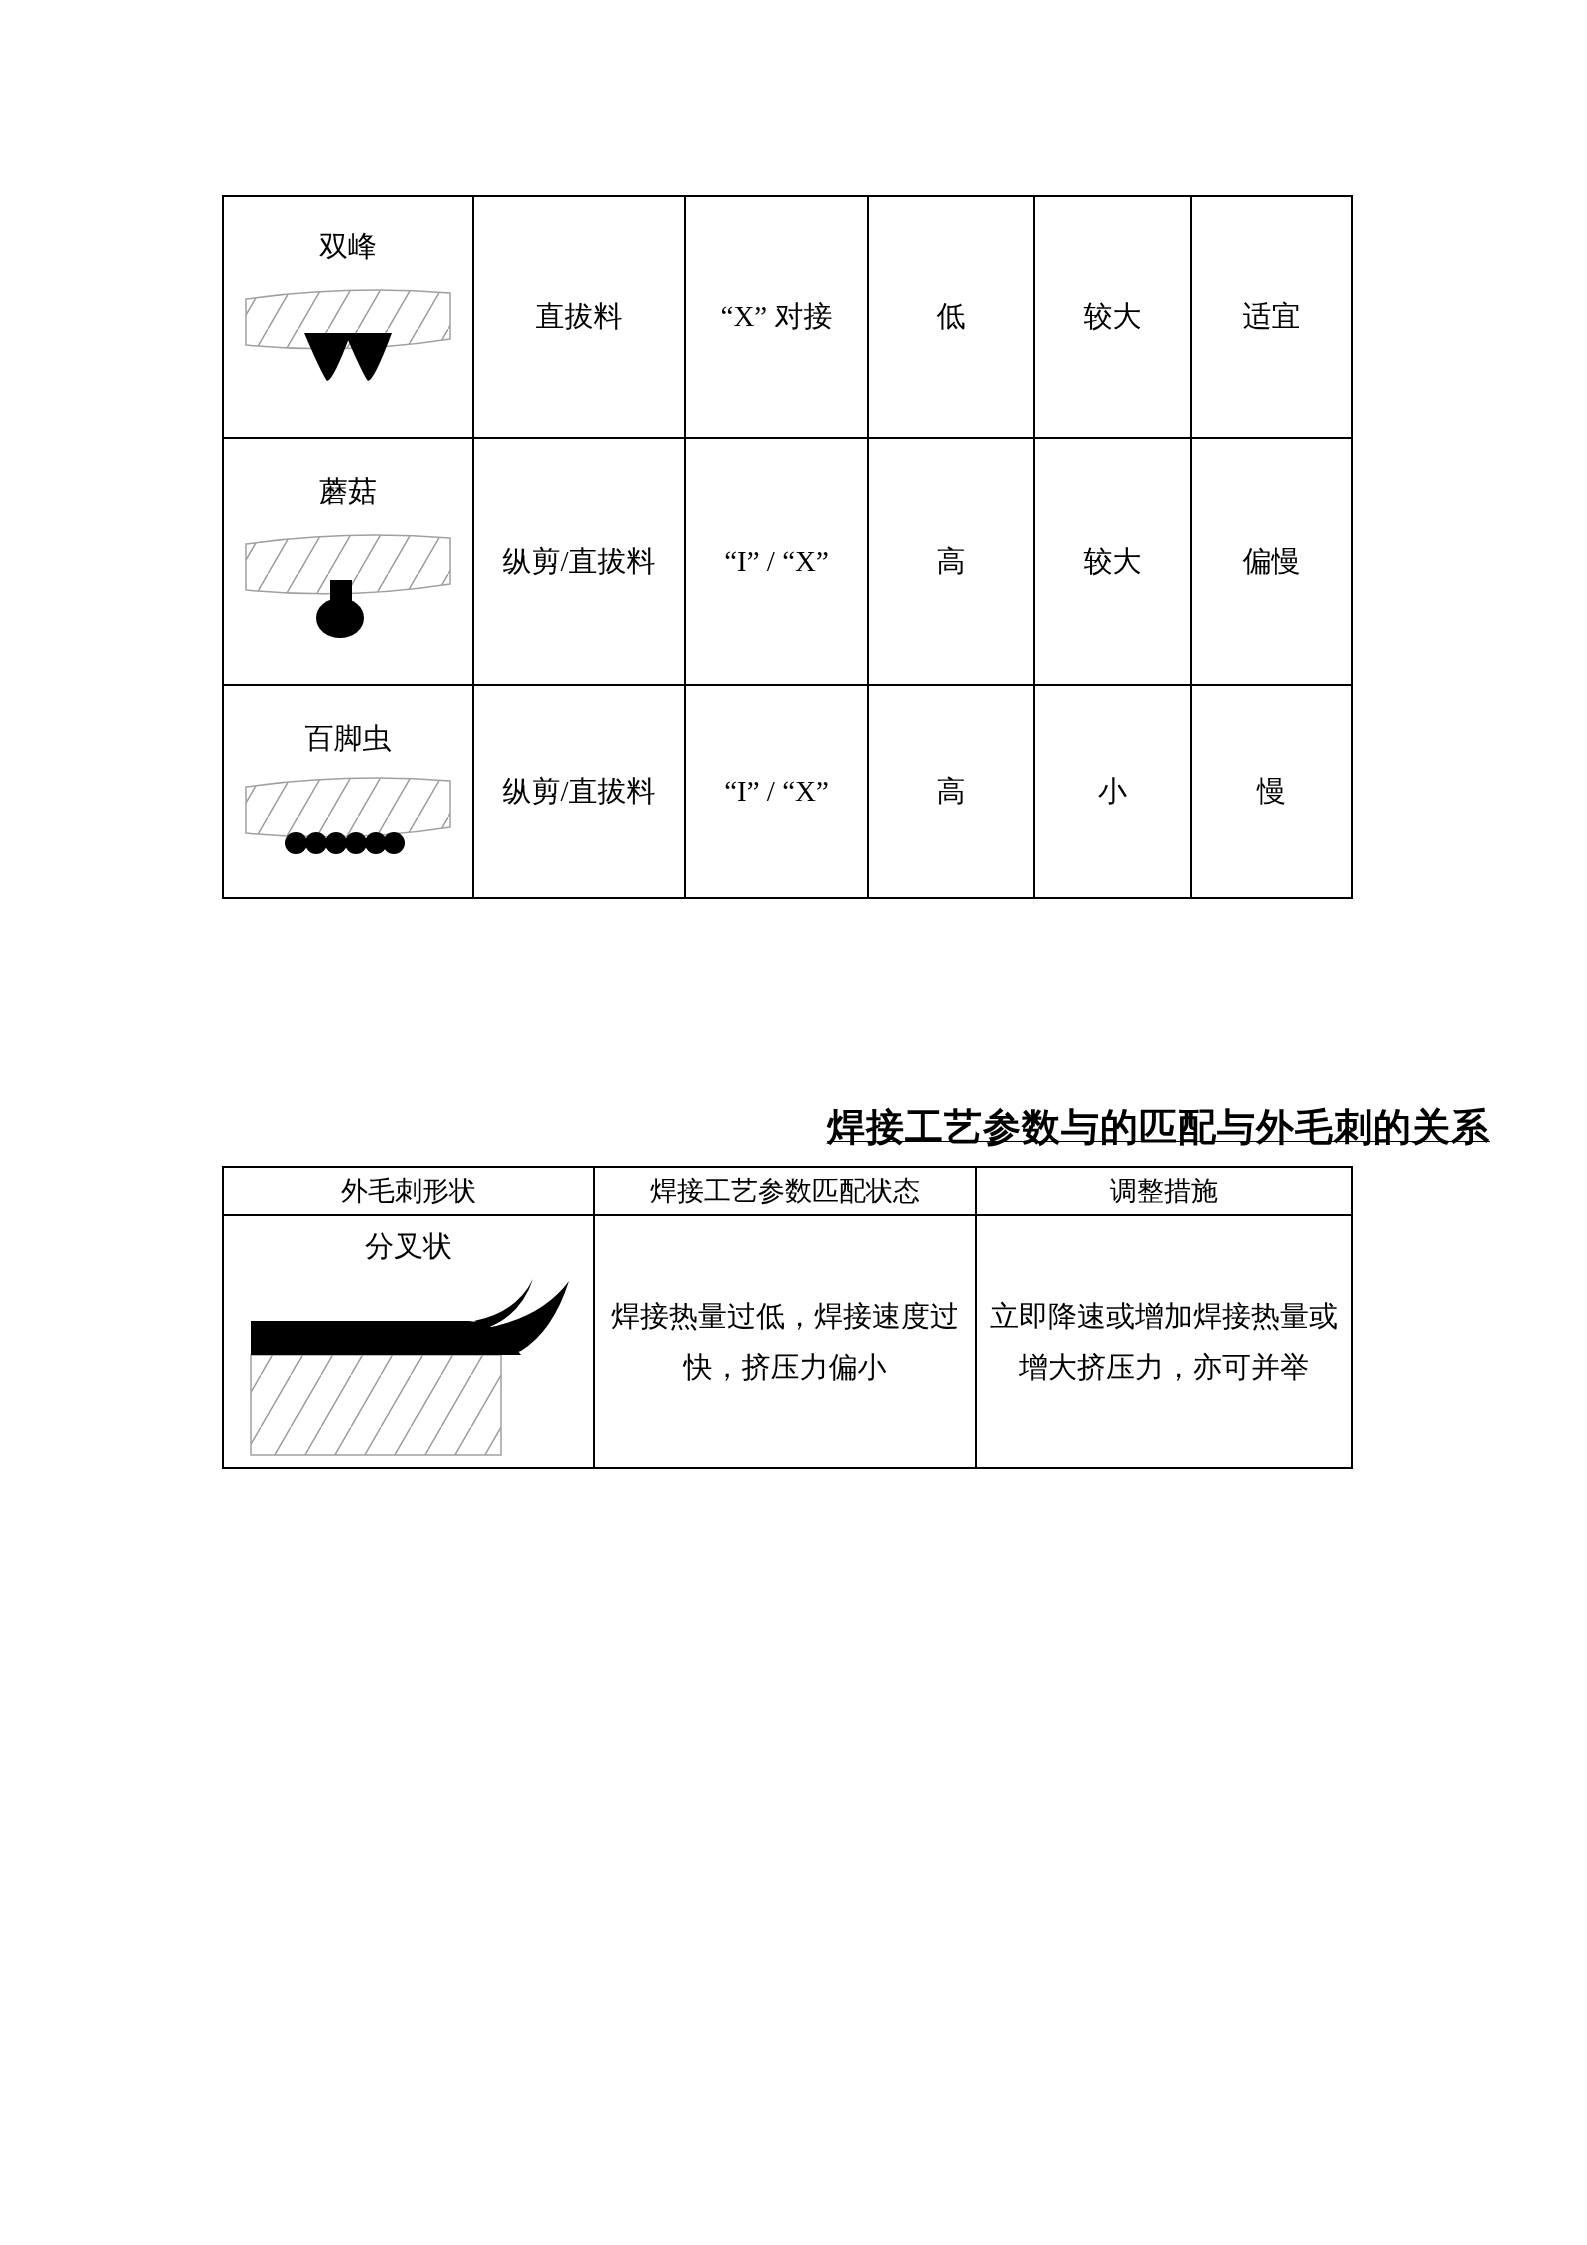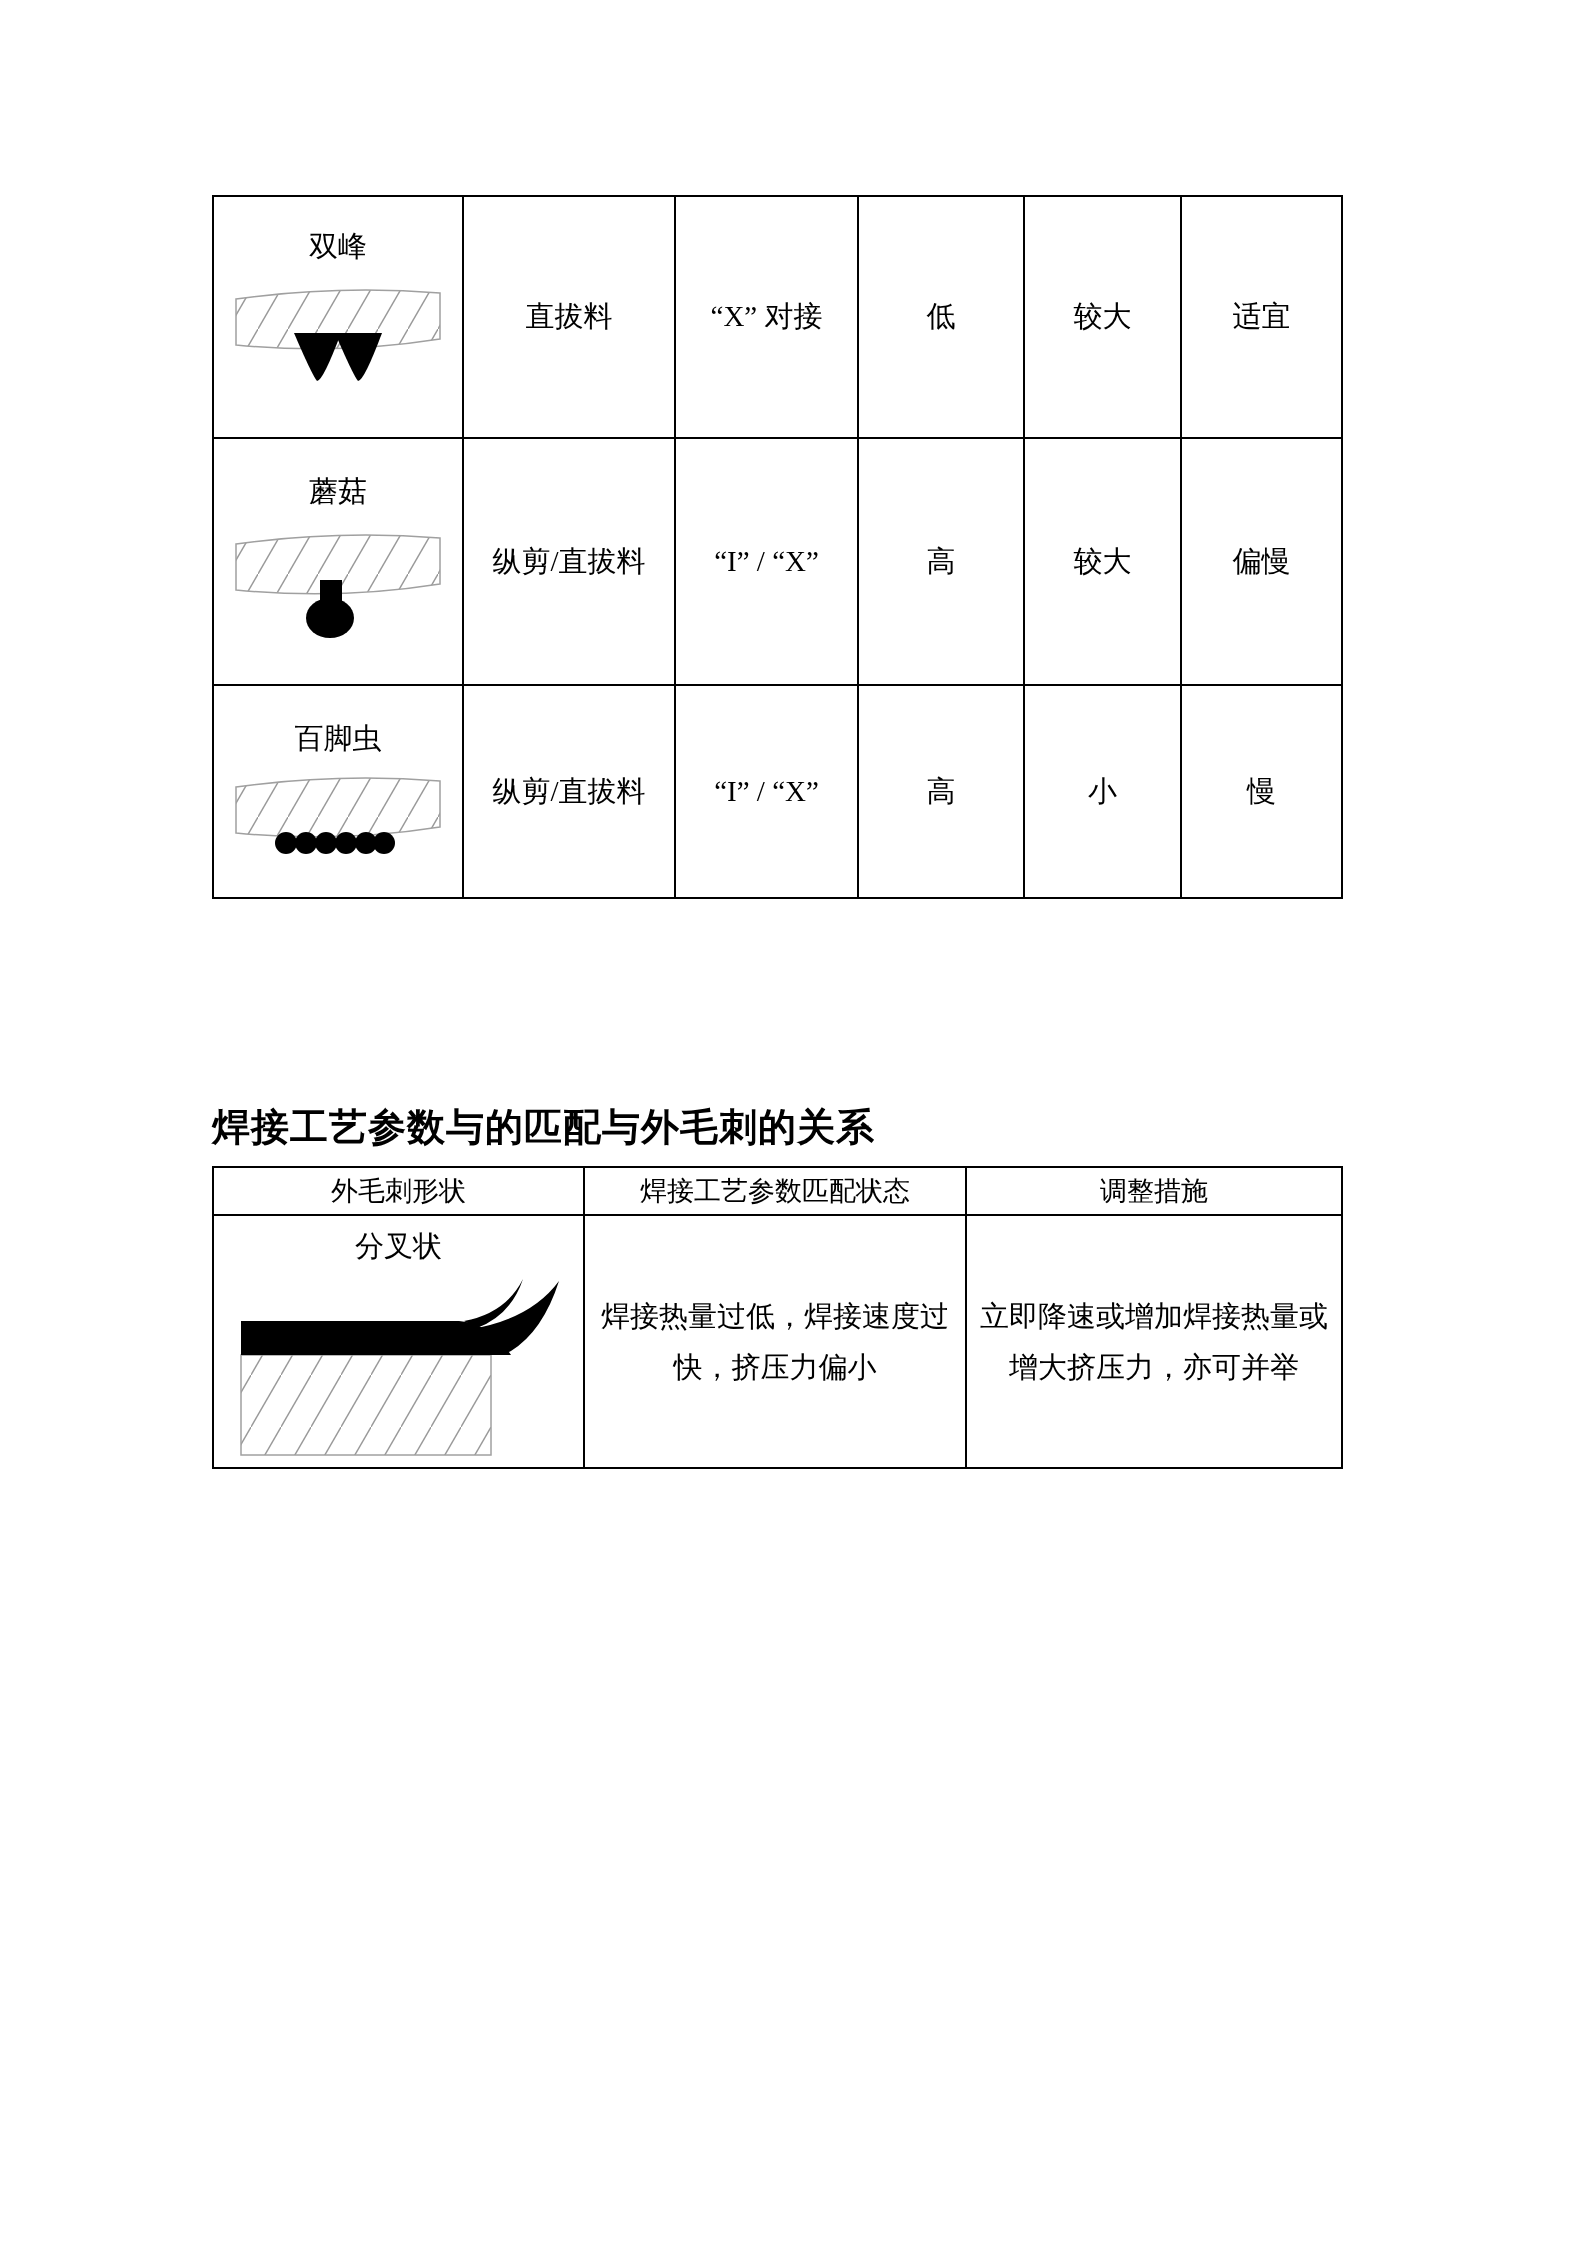--- a/index.html
+++ b/index.html
@@ -2,23 +2,23 @@
 <html><head>
 <meta charset="utf-8">
 <style>
   * { margin:0; padding:0; box-sizing:border-box; }
   html,body { background:#ffffff; }
   body {
     width:1587px; height:2245px; position:relative;
     font-family:"Liberation Serif","DejaVu Serif",serif;
     color:#000;
   }
-  .content { position:absolute; left:212px; width:1268px; }
+  .content { position:absolute; left:222px; width:1268px; }
   #table1-wrap { top:195px; }
-  #title-wrap  { top:1102px; text-align:left; }
+  #title-wrap  { top:1102px; text-align:right;text-decoration:underline; }
   #table2-wrap { top:1166px; }
 
   table { border-collapse:collapse; table-layout:fixed; width:1129px; }
   td, th {
     border:2px solid #000;
     text-align:center; vertical-align:middle;
     font-size:29px; font-weight:normal;
     overflow:hidden;
   }
   .shape-cell { vertical-align:middle; }

